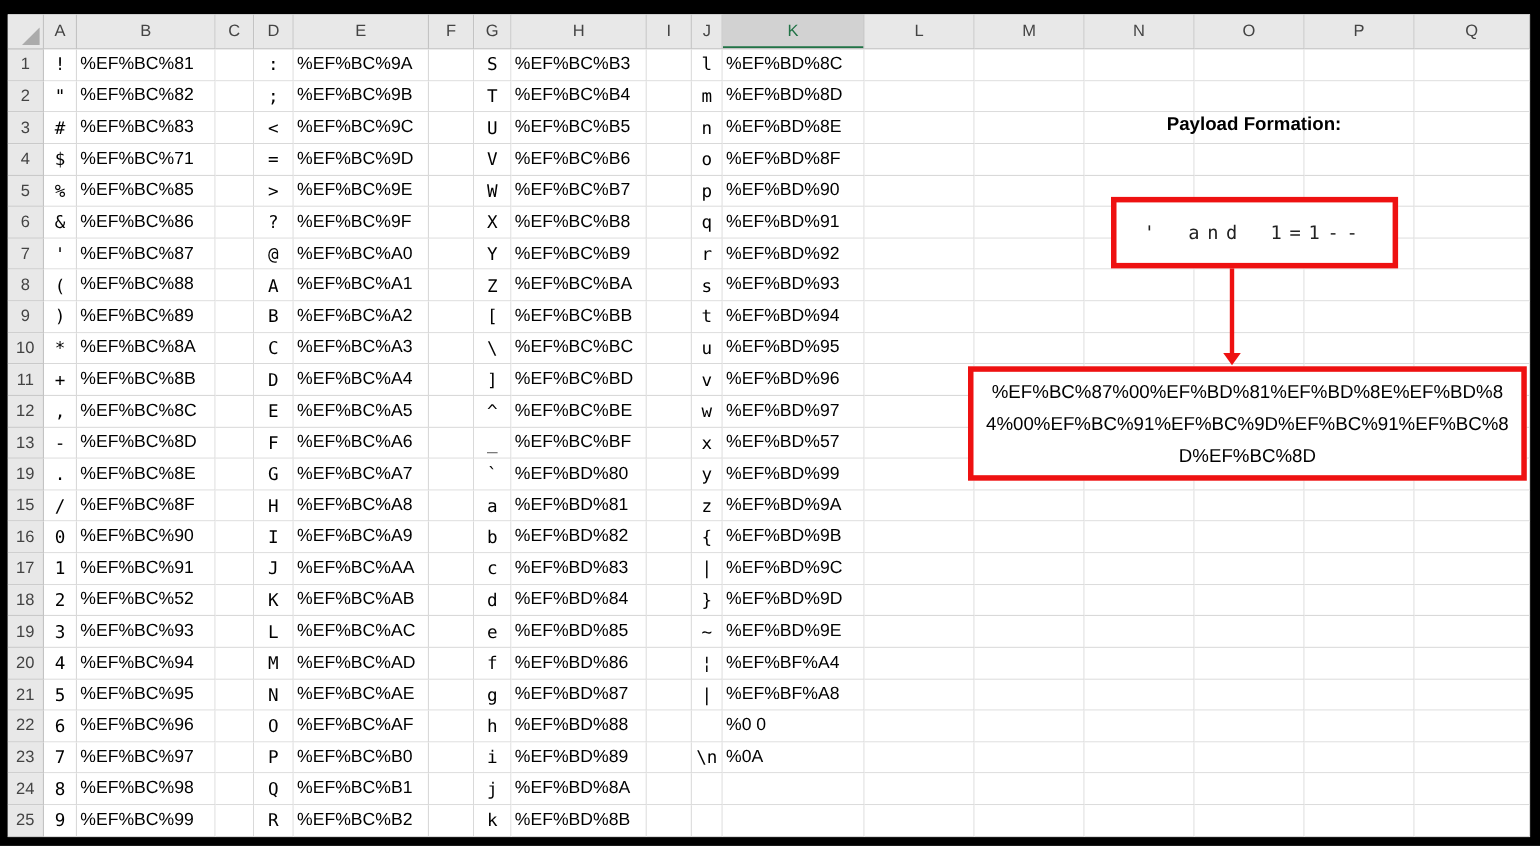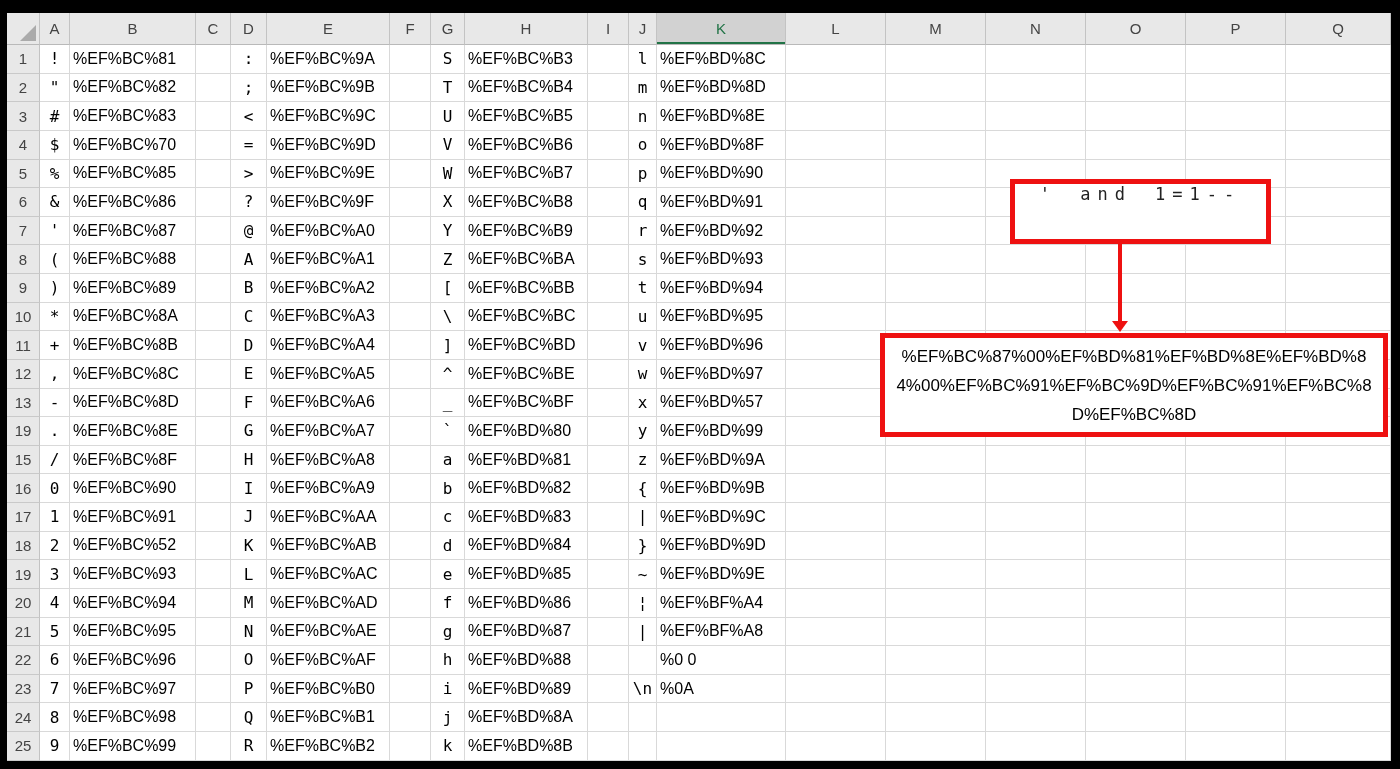--- a/index.html
+++ b/index.html
@@ -57,21 +57,21 @@
     font-family:"DejaVu Sans Mono", monospace; font-size:16px;
   }
   
   #payload-title{
     position:absolute; left:990px; top:103px; width:300px;
     text-align:center; font-weight:bold; font-size:17px; color:#000;
   }
   #payload-box1{
     position:absolute; left:1010px; top:179px; width:261px; height:65px;
     box-sizing:border-box; border:5px solid #EE1111; background:#fff;
-    display:flex; justify-content:center;
+    display:flex; align-items:center; justify-content:center;
   }
   #payload-box1 .txt{
     font-family:"DejaVu Sans Mono", monospace;
     font-size:17px; letter-spacing:7px; word-spacing:6px;
     color:#222; white-space:pre;
   }
   #arrow-line{
     position:absolute; left:1118px; top:244px; width:4px; height:78px;
     background:#EE1111;
   }
@@ -164,21 +164,21 @@
         <div class="cell char">n</div>
         <div class="cell code">%EF%BD%8E</div>
         <div class="cell"></div>
         <div class="cell"></div>
         <div class="cell"></div>
         <div class="cell"></div>
         <div class="cell"></div>
         <div class="cell"></div>
         <div class="rowhdr">4</div>
         <div class="cell char">$</div>
-        <div class="cell code">%EF%BC%70</div>
+        <div class="cell code">%EF%BC%71</div>
         <div class="cell"></div>
         <div class="cell char">=</div>
         <div class="cell code">%EF%BC%9D</div>
         <div class="cell"></div>
         <div class="cell char">V</div>
         <div class="cell code">%EF%BC%B6</div>
         <div class="cell"></div>
         <div class="cell char">o</div>
         <div class="cell code">%EF%BD%8F</div>
         <div class="cell"></div>
@@ -561,20 +561,21 @@
         <div class="cell code"></div>
         <div class="cell"></div>
         <div class="cell"></div>
         <div class="cell"></div>
         <div class="cell"></div>
         <div class="cell"></div>
         <div class="cell"></div>
       </div>
   </div>
 
+  <div id="payload-title">Payload Formation:</div>
 
   <div id="payload-box1">
     <span class="txt">' and 1=1--</span>
   </div>
 
   <div id="arrow-line"></div>
   <div id="arrow-head"></div>
 
   <div id="payload-box2">
     <span>%EF%BC%87%00%EF%BD%81%EF%BD%8E%EF%BD%84%00%EF%BC%91%EF%BC%9D%EF%BC%91%EF%BC%8D%EF%BC%8D</span>

